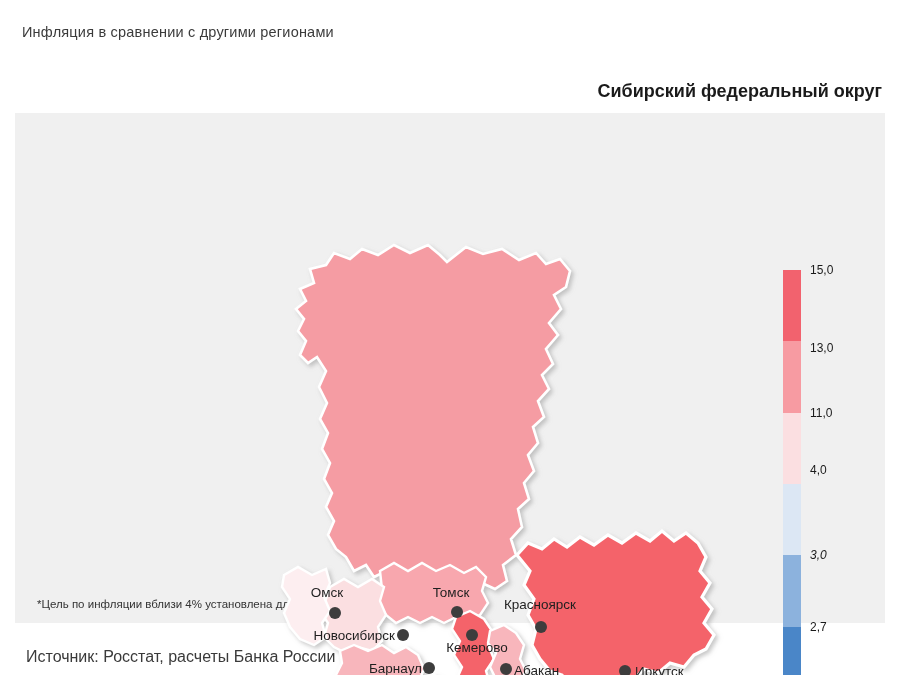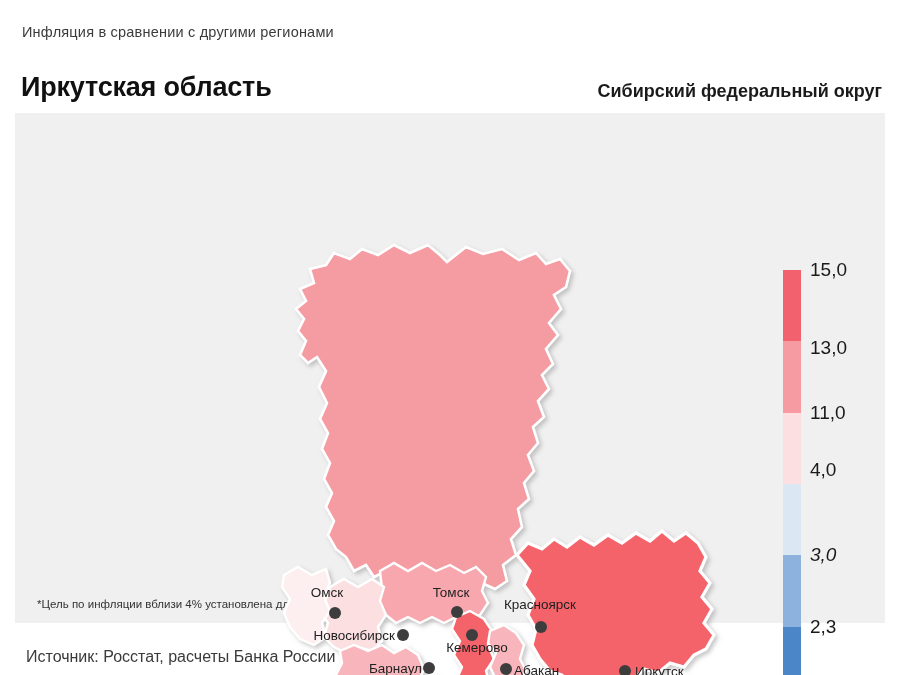--- a/index.html
+++ b/index.html
@@ -151,32 +151,31 @@
     height: 428px;
   }
   .legend-band {
     position: absolute;
     left: 0;
     width: 18px;
   }
   .legend-tick {
     position: absolute;
     left: 42px;
-    font-size: 19px;
+    font-size: 12px;
     color: #1a1a1a;
     white-space: nowrap;
     transform: translateY(-50%);
   }
 </style>
 </head>
 <body>
 
 <div class="header">
   <div class="kicker">Инфляция в сравнении с другими регионами</div>
-  <div class="title">Иркутская область</div>
   <div class="district">Сибирский федеральный округ</div>
 </div>
 
 <div class="panel">
 
 
   <div class="footnote">*Цель по инфляции вблизи 4% установлена для России в целом</div>
 
   <div class="map-wrap">
     <svg class="map-svg" viewBox="0 0 500 500">
@@ -276,17 +275,17 @@
         <div class="legend-band" style="top: 142.667px; height: 71.3333px; background: rgb(251, 223, 225);"></div>
         <div class="legend-band" style="top: 214px; height: 71.3333px; background: rgb(220, 231, 244);"></div>
         <div class="legend-band" style="top: 285.333px; height: 71.3333px; background: rgb(140, 178, 221);"></div>
         <div class="legend-band" style="top: 356.667px; height: 71.3333px; background: rgb(74, 134, 200);"></div>
       </div>
   <div class="legend-tick" style="top: 0px;">15,0</div>
       <div class="legend-tick" style="top: 78px;">13,0</div>
       <div class="legend-tick" style="top: 142.667px;">11,0</div>
       <div class="legend-tick" style="top: 200px;">4,0</div>
       <div class="legend-tick" style="top: 285.333px; font-style: italic;">3,0</div>
-      <div class="legend-tick" style="top: 356.667px;">2,3</div>
+      <div class="legend-tick" style="top: 356.667px;">2,7</div>
     </div>
 </div>
 
 <div class="source">Источник: Росстат, расчеты Банка России</div>
 
 </body></html>

